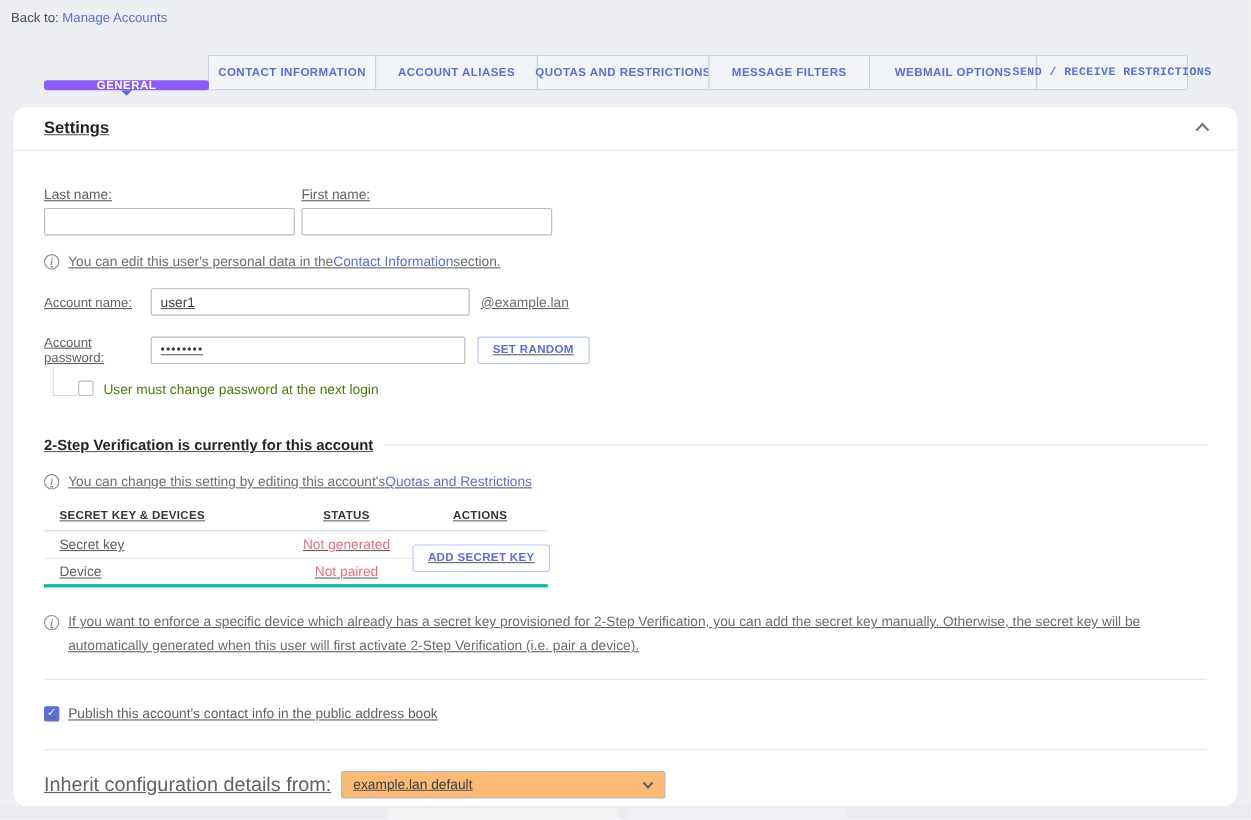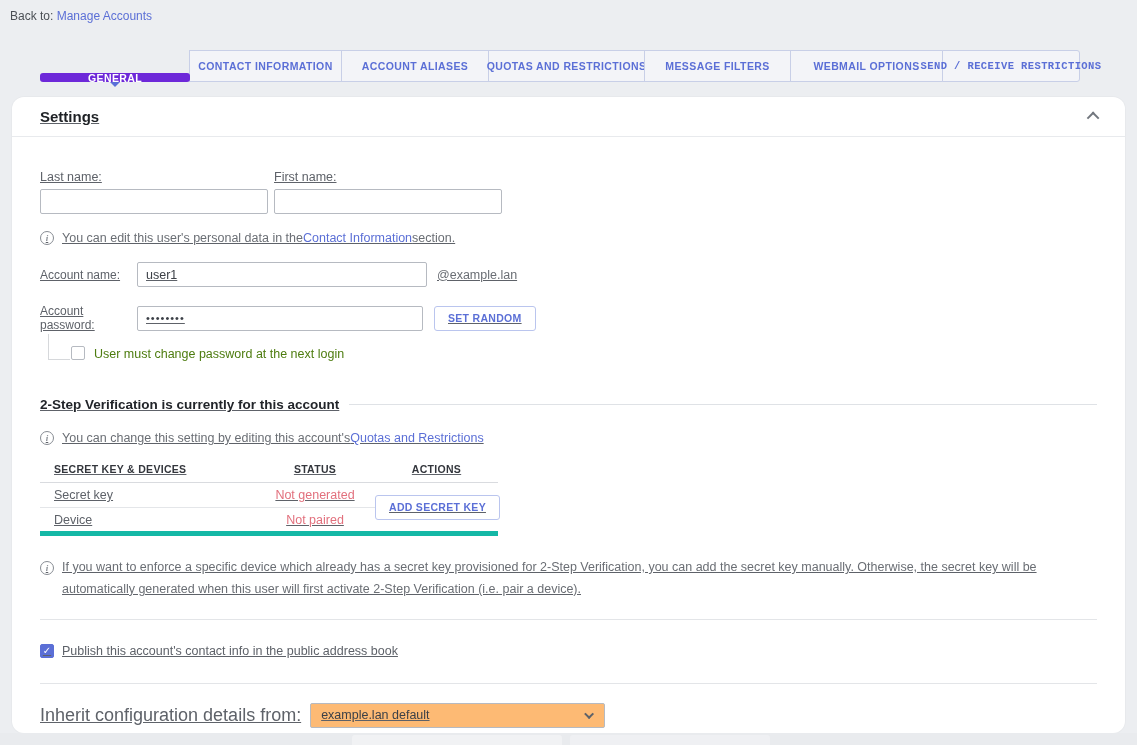--- a/index.html
+++ b/index.html
@@ -28,21 +28,21 @@
   }
   .tab + .tab { margin-left:-1px; }
   .tab:nth-child(1){ width:150px; }
   .tab:nth-child(2){ width:153px; }
   .tab:nth-child(3){ width:148px; }
   .tab:nth-child(4){ width:157px; }
   .tab:nth-child(5){ width:147px; }
   .tab:nth-child(6){ width:153px; }
   .tab:nth-child(7){ width:138px; border-radius:0 3px 3px 0;font-family:Liberation Mono, monospace; }
   .tab.active {
-    background:#6d28d9; border:none; color:#ffffff;
+    background:#8b5cf6; border:none; color:#ffffff;
     border-radius:3px; position:relative; z-index:2;margin-top:23px;
   }
   .tab.active::after {
     content:""; position:absolute; left:50%; bottom:-5px; margin-left:-5px;
     border:5px solid transparent; border-top-color:#5a6fd8; border-bottom:none;
   }
 
   
   .card {
     margin:15px 12px 0 12px; background:#ffffff; height:636px;
@@ -110,21 +110,21 @@
   .section-heading .h-text { font-size:13.5px; font-weight:bold; color:#22252a; white-space:nowrap; }
   .section-heading .h-line { flex:1; border-top:1px solid #dfe2e6; margin-left:10px; }
 
   
   .tbl { width:458px; margin-top:13px; }
   .tbl-head { display:flex; padding:5px 0 7px 0; border-bottom:1px solid #d9dbdf;
     font-size:10.5px; font-weight:bold; color:#33363c; letter-spacing:.3px; }
   .c1 { width:215px; padding-left:14px; }
   .c2 { width:120px; text-align:center; }
   .c3 { flex:1; text-align:center; }
-  .tbl-body { display:flex; border-bottom:5px solid #14b8a6; }
+  .tbl-body { display:flex; border-bottom:3px solid #14b8a6; }
   .tbl-left { width:335px; }
   .tbl-row { display:flex; align-items:center; height:24px; font-size:12.5px; }
   .tbl-row + .tbl-row { border-top:1px solid #e4e6e9; }
   .tbl-row .c2 { color:#e2707d; }
   .tbl-actions { flex:1; display:flex; align-items:center; justify-content:center; }
   .tbl-actions .btn-outline { margin-left:0; }
 
   .para-note { display:flex; margin-top:21px; font-size:12.5px; color:#6a6e74; line-height:1.75; }
   .para-note .info-icon { margin-top:4px; }
 

